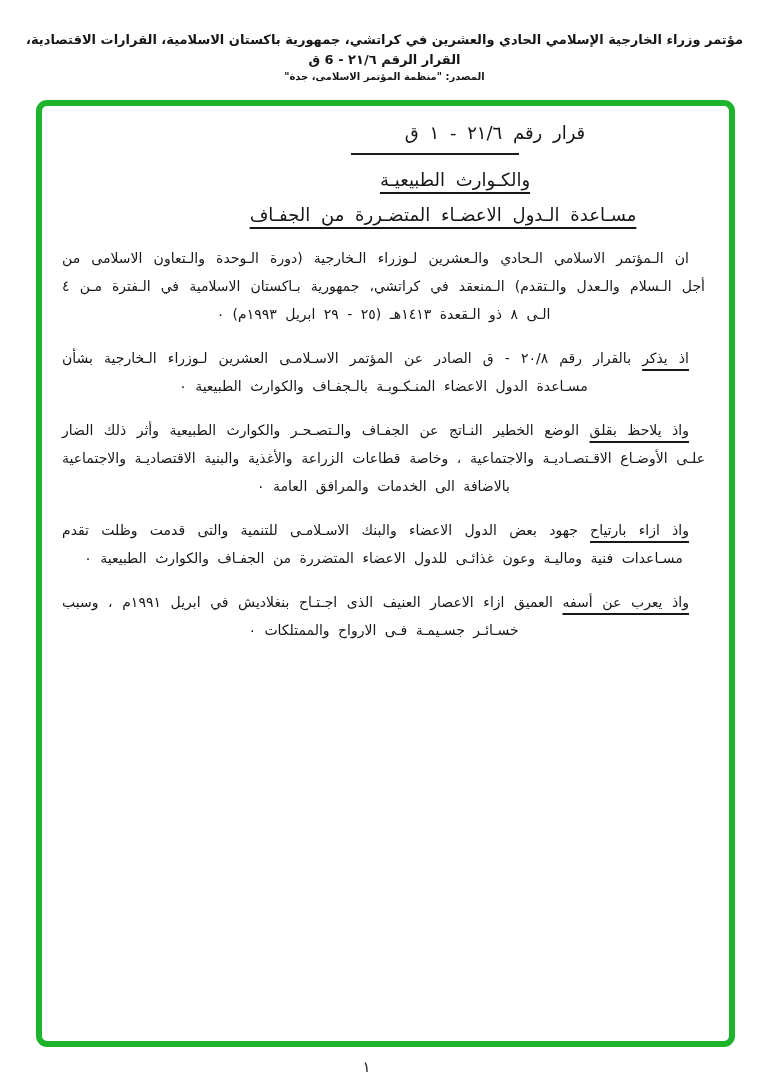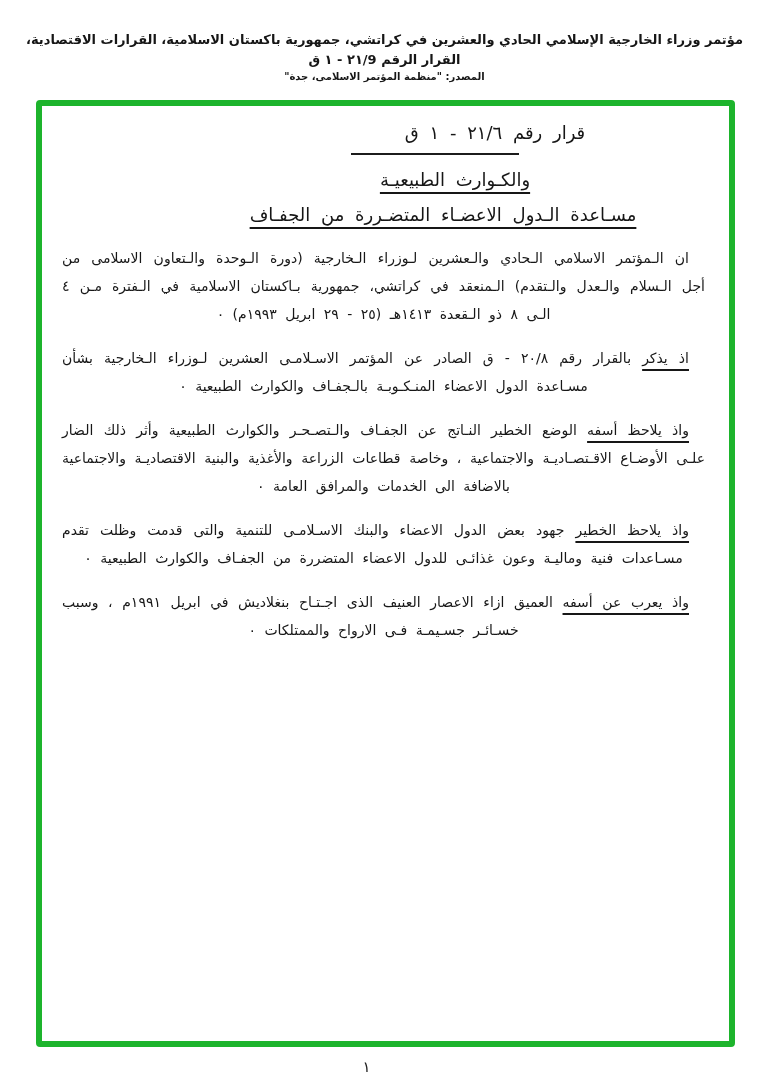--- a/index.html
+++ b/index.html
@@ -15,21 +15,21 @@
     position: absolute; top: 30px; left: 8px; right: 8px;
     direction: rtl; text-align: center;
   }
   .hdr1 { font-size: 13px; font-weight: bold; line-height: 1.5; }
   .hdr2 { font-size: 10px; font-weight: bold; margin-top: 2px; }
 
   
   .frame {
     position: absolute; left: 36px; top: 100px;
     width: 699px; height: 947px; box-sizing: border-box;
-    border: 6px solid #1db42c; border-radius: 4px;
+    border: 6px solid #1db42c; border-radius: 11px;
     padding: 14px 24px 0 20px;
     direction: rtl; overflow: hidden; background: #ffffff;
   }
 
   
   .title-block { width: 500px; text-align: center; direction: rtl; }
   .t-line { font-size: 18px; line-height: 1.4; word-spacing: 5px; letter-spacing: .5px; }
   .t1 { padding-left: 80px; }
   .rule {
     width: 168px; border: 0; border-top: 2px solid #1c1c1c;
@@ -53,34 +53,34 @@
   .pagenum {
     position: absolute; top: 1058px; left: 0; width: 769px;
     text-align: center; font-size: 15px; transform: translateX(-18px);
     color: #222;
   }
 </style>
 </head>
 <body>
 
 <header class="page-header">
-  <div class="hdr1">مؤتمر وزراء الخارجية الإسلامي الحادي والعشرين في كراتشي، جمهورية باكستان الاسلامية، القرارات الاقتصادية، القرار الرقم ٢١/9 - ١ ق</div>
+  <div class="hdr1">مؤتمر وزراء الخارجية الإسلامي الحادي والعشرين في كراتشي، جمهورية باكستان الاسلامية، القرارات الاقتصادية، القرار الرقم ٢١/٦ - 6 ق</div>
   <div class="hdr2">المصدر: "منظمة المؤتمر الاسلامى، جدة"</div>
 </header>
 
 <main class="frame" style="border-color: rgb(29, 180, 44);">
   <div class="title-block">
     <div class="t-line t1">قرار رقم ٢١/٦ - ١ ق</div>
     <hr class="rule">
     <div class="t-line t4 u">والكـوارث الطبيعيـة</div>
     <div class="t-line t3 u">مسـاعدة الـدول الاعضـاء المتضـررة من الجفـاف</div>
   </div>
 
   <section class="doc-body">
       <p class="para">ان الـمؤتمر الاسلامي الـحادي والـعشرين لـوزراء الـخارجية (دورة الـوحدة والـتعاون الاسلامى من أجل الـسلام والـعدل والـتقدم) الـمنعقد في كراتشي، جمهورية بـاكستان الاسلامية في الـفترة مـن ٤ الـى ٨ ذو الـقعدة ١٤١٣هـ (٢٥ - ٢٩ ابريل ١٩٩٣م) ٠</p>
       <p class="para"><span class="lead">اذ يذكر</span> بالقرار رقم ٢٠/٨ - ق الصادر عن المؤتمر الاسـلامـى العشرين لـوزراء الـخارجية بشأن مسـاعدة الدول الاعضاء المنـكـوبـة بالـجفـاف والكوارث الطبيعية ٠</p>
-      <p class="para"><span class="lead">واذ يلاحظ أسفه</span> الوضع الخطير النـاتج عن الجفـاف والـتصـحـر والكوارث الطبيعية وأثر ذلك الضار علـى الأوضـاع الاقـتصـاديـة والاجتماعية ، وخاصة قطاعات الزراعة والأغذية والبنية الاقتصاديـة والاجتماعية بالاضافة الى الخدمات والمرافق العامة ٠</p>
-      <p class="para"><span class="lead">واذ يلاحظ الخطير</span> جهود بعض الدول الاعضاء والبنك الاسـلامـى للتنمية والتى قدمت وظلت تقدم مسـاعدات فنية وماليـة وعون غذائـى للدول الاعضاء المتضررة من الجفـاف والكوارث الطبيعية ٠</p>
+      <p class="para"><span class="lead">واذ يلاحظ بقلق</span> الوضع الخطير النـاتج عن الجفـاف والـتصـحـر والكوارث الطبيعية وأثر ذلك الضار علـى الأوضـاع الاقـتصـاديـة والاجتماعية ، وخاصة قطاعات الزراعة والأغذية والبنية الاقتصاديـة والاجتماعية بالاضافة الى الخدمات والمرافق العامة ٠</p>
+      <p class="para"><span class="lead">واذ ازاء بارتياح</span> جهود بعض الدول الاعضاء والبنك الاسـلامـى للتنمية والتى قدمت وظلت تقدم مسـاعدات فنية وماليـة وعون غذائـى للدول الاعضاء المتضررة من الجفـاف والكوارث الطبيعية ٠</p>
       <p class="para"><span class="lead">واذ يعرب عن أسفه</span> العميق ازاء الاعصار العنيف الذى اجـتـاح بنغلاديش في ابريل ١٩٩١م ، وسبب خسـائـر جسـيمـة فـى الارواح والممتلكات ٠</p>
     </section>
 </main>
 
 <footer class="pagenum">١</footer>
 
 </body></html>

